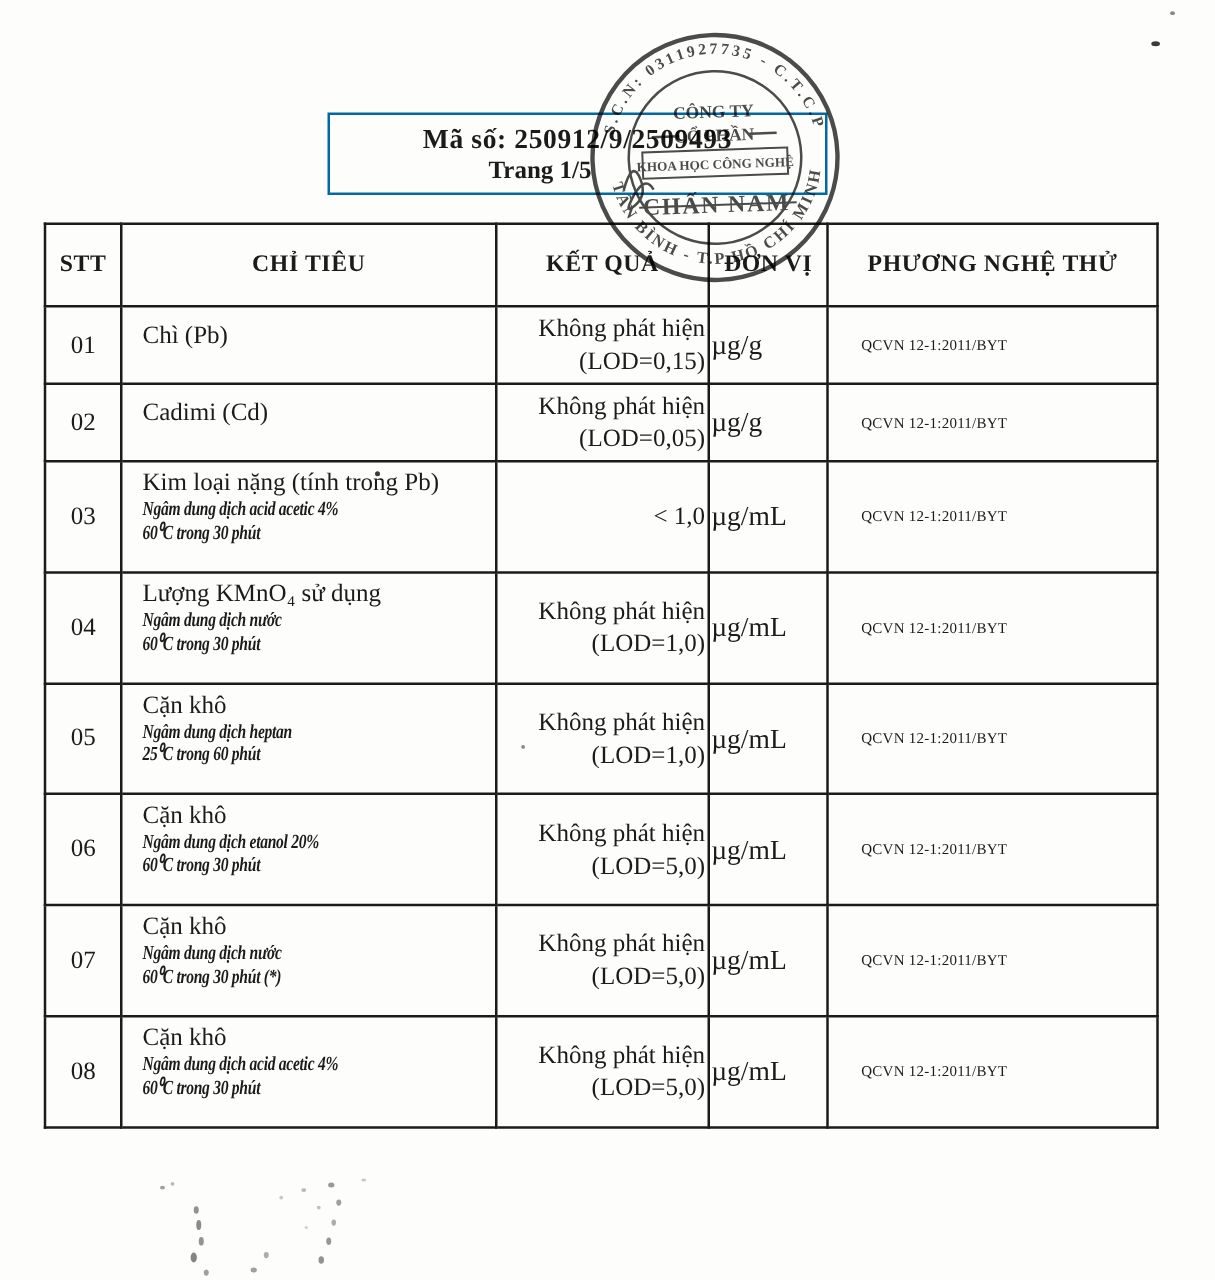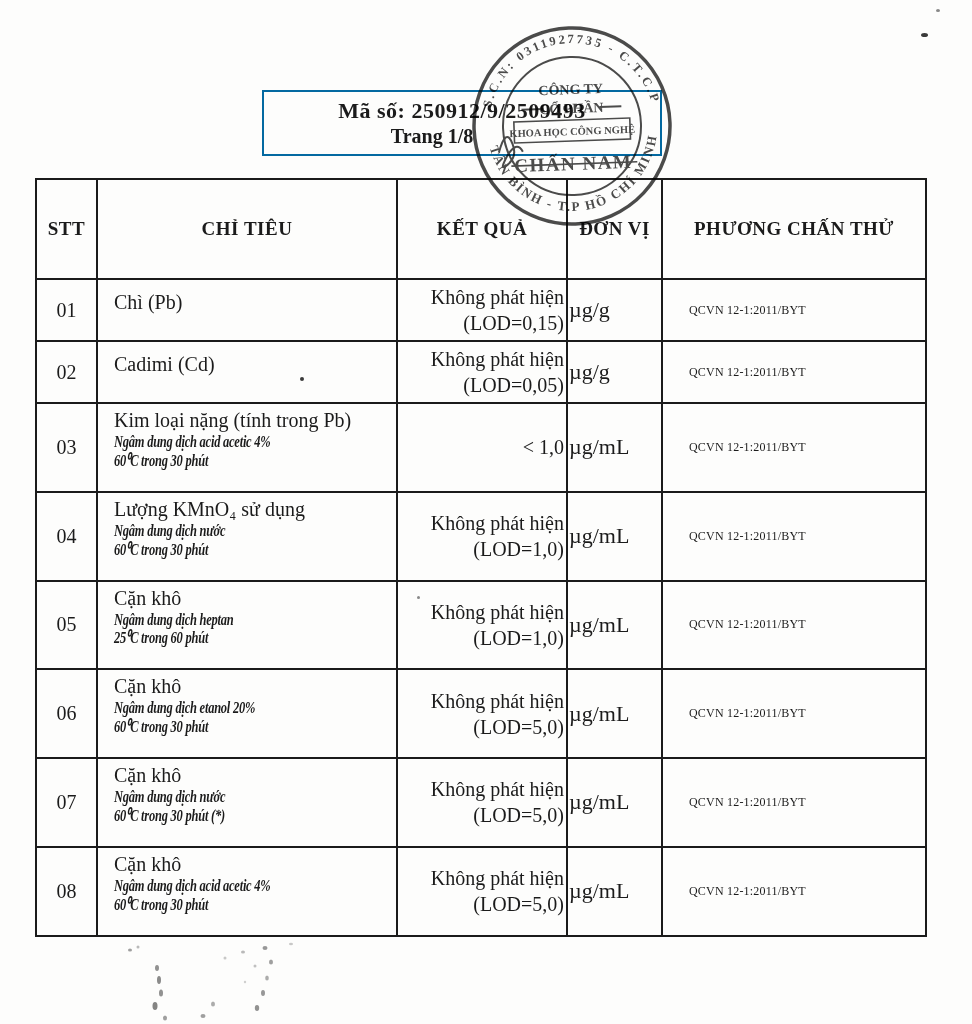--- a/index.html
+++ b/index.html
@@ -41,21 +41,21 @@
   table.results{
     position:absolute;left:35px;top:178px;width:890px;
     border-collapse:collapse;table-layout:fixed;
     z-index:1;
   }
   table.results th,table.results td{
     border:2.5px solid #1b1b1b;
     vertical-align:middle;
     overflow:hidden;
   }
-  thead tr{height:100px;}
+  thead tr{height:66px;}
   tbody tr{height:62px;font-family:Liberation Serif, serif;}
   th{
     font-weight:bold;font-size:19px;letter-spacing:0.5px;
     text-align:center;
   }
   td.stt{text-align:center;font-size:20px;}
   td.crit{padding:4px 8px 20px 16px;}
   .crit-main{font-size:20px;line-height:1.25;}
   .crit-sub{
     font-style:italic;font-weight:600;font-size:16px;line-height:1.18;
@@ -70,21 +70,21 @@
   .speck{position:absolute;background:#3a3a3a;border-radius:50%;z-index:3;}
   .smudges{position:absolute;left:95px;top:938px;width:280px;height:86px;z-index:3;opacity:0.75;}
 </style>
 </head>
 <body>
 
 <div class="page">
 
   <div class="code-box">
     <div class="code-line">Mã số: 250912/9/2509493</div>
-    <div class="page-line">Trang 1/8</div>
+    <div class="page-line">Trang 1/5</div>
   </div>
 
   <svg class="stamp" viewBox="0 0 228 228" aria-hidden="true">
     <circle cx="114" cy="114" r="98" fill="none" stroke="#2b2b2b" stroke-width="3.5"></circle>
     <circle cx="114" cy="114" r="69" fill="none" stroke="#2b2b2b" stroke-width="2"></circle>
     <defs>
       <path id="arcTop" d="M 31,114 A 83,83 0 1 1 197,114" fill="none"></path>
       <path id="arcBot" d="M 29,114 A 85,85 0 0 0 199,114" fill="none"></path>
     </defs>
     <text font-size="12.5" letter-spacing="2.5" font-weight="bold">
@@ -111,21 +111,21 @@
         <col style="width:170px">
         <col style="width:95px">
         <col style="width:264px">
     </colgroup>
     <thead>
       <tr>
         <th>STT</th>
         <th>CHỈ TIÊU</th>
         <th>KẾT QUẢ</th>
         <th>ĐƠN VỊ</th>
-        <th>PHƯƠNG CHẤN THỬ</th>
+        <th>PHƯƠNG NGHỆ THỬ</th>
       </tr>
     </thead>
     <tbody>
       <tr>
         <td class="stt">01</td>
         <td class="crit">
           <div class="crit-main">Chì (Pb)</div>
           <div class="crit-sub"></div>
           <div class="crit-sub"></div>
         </td>

